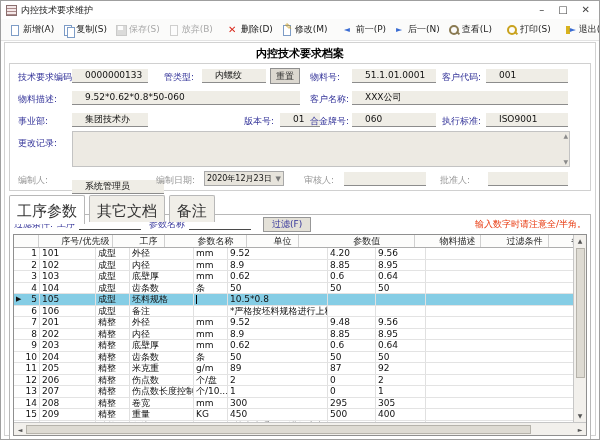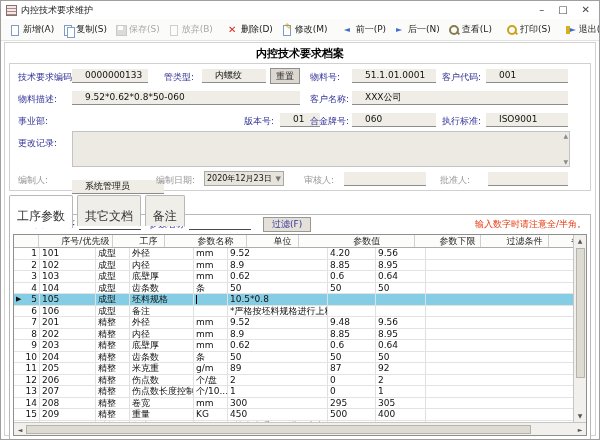--- a/index.html
+++ b/index.html
@@ -62,21 +62,21 @@
                background:#dcd8d0; border:1px solid #8f8f8f; color:#333; }
   .changebox { position:absolute; background:#edeae3; border:1px solid #c3c3c3; }
   .changebox .sarr { position:absolute; right:1px; font-size:6px; color:#8a8a8a; line-height:6px; }
   .changebox .sarr.up { top:1px; } .changebox .sarr.dn { bottom:1px; }
   .fcombo { position:absolute; height:15px; background:#e7e4dc; border:1px solid #a8a8a8;
             display:flex; align-items:center; font-size:8px; padding:0 2px; white-space:nowrap; }
   .fcombo .dd { margin-left:auto; font-size:7px; color:#777; }
 
   
   .tabs { margin:3px 4px 0; height:16px; position:relative; z-index:2; }
-  .tab { display:inline-block; font-size:12px; padding:12px 7px 1px; margin-right:1px;
+  .tab { display:inline-block; font-size:15px; padding:6px 7px 1px; margin-right:1px;
          border:1px solid #b8b8b8; border-bottom:none; border-radius:2px 2px 0 0;
          background:#f0eee8; color:#333; position:relative; top:1px; }
   .tab.active { background:#fff; padding-bottom:3px; z-index:3; }
 
   .tab-panel { position:relative; margin:4px 4px; height:226px; border:1px solid #b8b8b8; background:#fff; }
 
   
   .filter-row { position:absolute; top:0; left:4px; right:4px; height:18px;
                 display:flex; align-items:center; }
   .flt-lbl { color:#333399; margin-right:4px; white-space:nowrap; }
@@ -193,20 +193,21 @@
       <div class="ffield" style="left:342px;top:5px;width:84px">51.1.01.0001</div>
       <span class="flabel" style="left:432px;top:7px">客户代码:</span>
       <div class="ffield" style="left:476px;top:5px;width:82px">001</div>
 
       <span class="flabel" style="left:8px;top:29px">物料描述:</span>
       <div class="ffield" style="left:62px;top:27px;width:228px">9.52*0.62*0.8*50-060</div>
       <span class="flabel" style="left:300px;top:29px">客户名称:</span>
       <div class="ffield" style="left:342px;top:27px;width:216px">XXX公司</div>
 
       <span class="flabel" style="left:8px;top:51px">事业部:</span>
+      <div class="ffield" style="left:62px;top:49px;width:76px">集团技术办</div>
       <span class="flabel" style="left:234px;top:51px">版本号:</span>
       <div class="ffield" style="left:270px;top:49px;width:40px">01</div>
       <span class="flabel" style="left:300px;top:51px">合金牌号:</span>
       <div class="ffield" style="left:342px;top:49px;width:84px">060</div>
       <span class="flabel" style="left:432px;top:51px">执行标准:</span>
       <div class="ffield" style="left:476px;top:49px;width:82px">ISO9001</div>
 
       <span class="flabel" style="left:8px;top:73px">更改记录:</span>
       <div class="changebox" style="left:62px;top:67px;width:498px;height:36px">
           <span class="sarr up">▲</span>
@@ -246,21 +247,21 @@
       <div class="table-frame">
         <div class="scroll-area">
           <div class="cols">
             <div class="tr thead">
               <div class="th c0"></div>
               <div class="th c1">序号/优先级</div>
               <div class="th c2">工序</div>
               <div class="th c3">参数名称</div>
               <div class="th c4">单位</div>
               <div class="th c5">参数值</div>
-              <div class="th c6">参数下限</div>
+              <div class="th c6">物料描述</div>
               <div class="th c7">过滤条件</div>
               <div class="th c8">备注</div>
             </div>
             <div class="tbody">
                 <div class="tr">
     <div class="td c0">
                     <span class="marker"></span>
                     <span class="rownum">1</span>
                   </div>
     <div class="td c1 f-seq">101</div>

